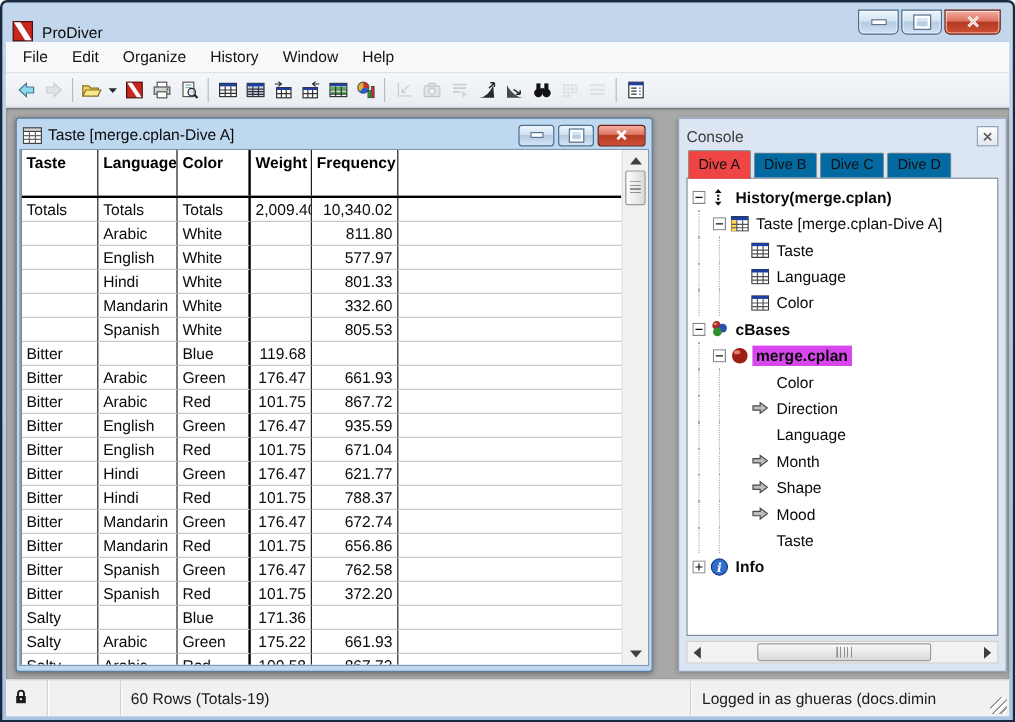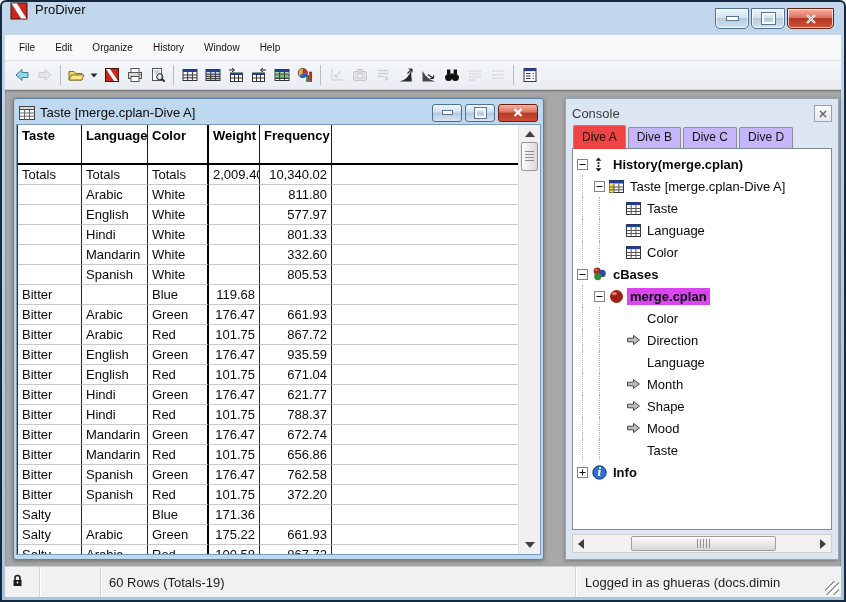--- a/index.html
+++ b/index.html
@@ -1,30 +1,30 @@
 <!DOCTYPE html>
 <html><head>
 <meta charset="utf-8">
 <style>
   html,body{margin:0;padding:0;background:#fff;}
   body{width:846px;height:602px;overflow:hidden;font-family:"Liberation Sans",sans-serif;cursor:default;-webkit-user-select:none;user-select:none;}
   .frame{box-sizing:border-box;width:846px;height:602px;background:linear-gradient(#c3d7ec,#a9c4e0);border:2px solid #17293f;border-radius:6px 6px 0 0;display:flex;flex-direction:column;}
   
-  .titlebar{height:33px;display:flex;align-items:flex-start;padding:0 8px;position:relative;}
+  .titlebar{height:33px;display:flex;align-items:flex-end;padding:0 8px;position:relative;}
   .app-icon{width:18px;height:18px;margin-right:7px;display:flex;}
   .title{font-size:13px;color:#0a0a0a;}
   .winctrl{margin-left:auto;display:flex;align-items:flex-start;position:absolute;right:10px;top:6px;}
   .wbtn{width:32px;height:19px;border:1px solid #51708e;border-radius:0 0 5px 5px;background:linear-gradient(#eef6fd 0%,#d3e3f2 45%,#b4cbe0 50%,#cfe2f3 100%);display:flex;align-items:center;justify-content:center;margin-left:2px;box-shadow:inset 0 0 0 1px rgba(255,255,255,.7);}
   .wbtn.close{width:45px;background:linear-gradient(#f4b0a1 0%,#dd7260 45%,#b33a24 50%,#cf5034 100%);border-color:#6e1d10;}
   .g-min{width:11px;height:3px;background:#fff;border:1px solid #5a7différ;border:1px solid #5a7490;}
   .g-max{width:9px;height:7px;border:2px solid #fff;outline:1px solid #5a7490;background:transparent;}
   
   .client{flex:1;display:flex;flex-direction:column;padding:0 3px 3px 3px;min-height:0;}
   .menubar{background:#f7f9fb;height:25px;display:flex;align-items:center;padding-left:4px;border-bottom:1px solid #dde2e8;}
-  .menu-item{font-size:10px;color:#141414;padding:3px 10px;}
+  .menu-item{font-size:13px;color:#141414;padding:3px 10px;}
   .toolbar{background:linear-gradient(#f5f7f9,#e9edf2);height:28px;display:flex;align-items:center;padding-left:5px;border-bottom:1px solid #ccd2d9;}
   .tbtn{width:23px;height:22px;display:flex;align-items:center;justify-content:center;flex:none;}
   .tbtn.narrow{width:12px;}
   .tbtn.disabled{opacity:.42;filter:grayscale(1);}
   .tsep{width:1px;height:20px;background:#b7bdc5;margin:0 4px;flex:none;}
   .icon{display:flex;align-items:center;justify-content:center;}
   
   .workspace{position:relative;height:476px;background:#a8a8a8;box-shadow:inset 0 1px 2px rgba(0,0,0,.35);}
   
   .divewin{position:absolute;left:8px;top:8px;width:531px;height:462px;box-sizing:border-box;background:#bed8f0;border:1px solid #5d7e9e;border-radius:3px;padding:2px;box-shadow:0 1px 4px rgba(0,0,0,.35);}
@@ -51,21 +51,21 @@
   .arr{width:0;height:0;position:absolute;left:50%;transform:translateX(-50%);}
   .arr.up{top:6px;border-left:5px solid transparent;border-right:5px solid transparent;border-bottom:6px solid #3f3f3f;}
   .arr.down{bottom:6px;border-left:5px solid transparent;border-right:5px solid transparent;border-top:6px solid #3f3f3f;}
   .thumb-v{position:absolute;top:17px;left:2px;right:2px;height:27px;background:linear-gradient(90deg,#fdfdfd,#dadada);border:1px solid #989898;border-radius:2px;display:flex;align-items:center;justify-content:center;}
   .grip-v{width:9px;height:11px;background:repeating-linear-gradient(#8f8f8f 0 1px,transparent 1px 3px);}
   
   .console{position:absolute;left:560px;top:8px;width:274px;height:462px;box-sizing:border-box;background:#dce6f2;border:1px solid #93a3b8;padding:5px 6px 6px 6px;display:flex;flex-direction:column;box-shadow:0 1px 4px rgba(0,0,0,.3);}
   .c-head{display:flex;align-items:center;height:19px;font-size:13px;color:#3c3c3c;margin-bottom:2px;}
   .c-close{margin-left:auto;width:16px;height:15px;border:1px solid #93a3b8;background:linear-gradient(#fdfdfd,#e3e8ef);display:flex;align-items:center;justify-content:center;}
   .c-tabs{display:flex;align-items:flex-end;height:23px;position:relative;z-index:2;padding-left:1px;}
-  .tab{font-size:12px;color:#111;background:#c4b5fd;border:1px solid #8f8f8f;border-bottom:none;border-radius:2px 2px 0 0;margin-right:2px;padding:2px 8px;height:16px;box-sizing:content-box;}
+  .tab{font-size:12px;color:#111;background:#0369a1;border:1px solid #8f8f8f;border-bottom:none;border-radius:2px 2px 0 0;margin-right:2px;padding:2px 8px;height:16px;box-sizing:content-box;}
   .tab.active{background:#ef4444;padding-top:4px;height:17px;margin-bottom:-1px;}
   .c-tree{flex:1;background:#fff;border:1px solid #7e8c9a;overflow:hidden;padding:4px 0 0 4px;}
   .tree-row{height:22px;display:flex;align-items:center;font-size:13px;color:#0a0a0a;}
   .t-ind{width:17px;height:22px;position:relative;flex:none;}
   .t-ind::before{content:"";position:absolute;left:5px;top:0;bottom:0;border-left:1px dotted #b0b0b0;}
   .t-exp{width:11px;height:11px;margin-right:4px;flex:none;display:flex;}
   .t-exp-sp{width:15px;flex:none;}
   .t-ico{width:18px;height:15px;flex:none;display:flex;align-items:center;}
   .t-lbl{padding:1px 3px;white-space:nowrap;}
   .t-lbl.bold{font-weight:bold;}

